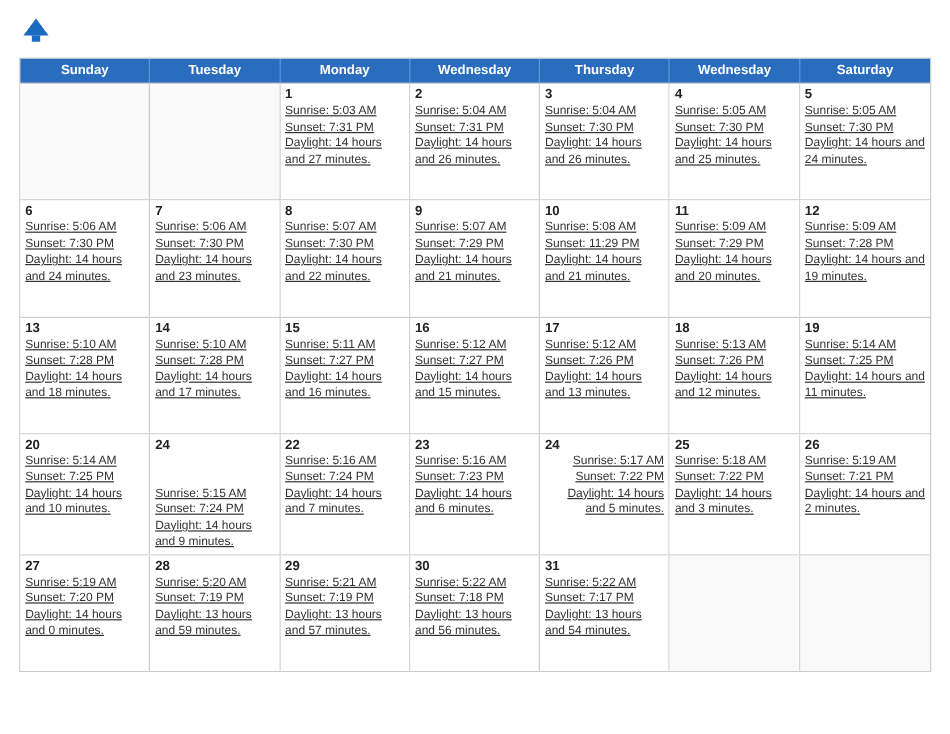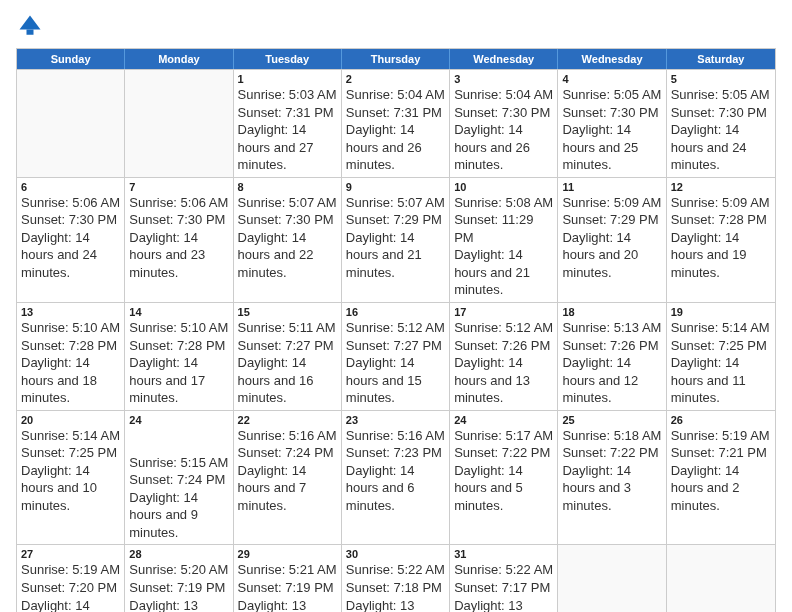--- a/index.html
+++ b/index.html
@@ -96,23 +96,24 @@
     }
     .cal-cell:last-child { border-right: none; }
     .cal-cell.empty { background: #f9f9f9; }
     .day-num {
       font-size: 11px;
       font-weight: bold;
       color: #222;
       margin-bottom: 1px;
     }
     .cell-text {
-      font-size: 13px;
+      font-size: 10px;
       color: #333;
       line-height: 1.35;
+      text-decoration: underline;
     }
   </style>
 </head>
 <body>
 
 <div class="page">
   <div class="header">
     <div class="logo">
       <svg class="logo-icon" viewBox="0 0 32 32">
         <polygon points="16,4 28,20 4,20" fill="#1a6bbf"></polygon>
@@ -125,24 +126,24 @@
     </div>
     <div class="title-block">
       <div class="month-title"></div>
       <div class="location"></div>
     </div>
   </div>
 
   <div class="calendar">
     <div class="cal-header" id="cal-header">
         <div class="cal-header-cell">Sunday</div>
+        <div class="cal-header-cell">Tuesday</div>
         <div class="cal-header-cell">Monday</div>
-        <div class="cal-header-cell">Tuesday</div>
+        <div class="cal-header-cell">Wednesday</div>
         <div class="cal-header-cell">Thursday</div>
-        <div class="cal-header-cell">Wednesday</div>
         <div class="cal-header-cell">Wednesday</div>
         <div class="cal-header-cell">Saturday</div>
       </div>
     <div class="cal-body" id="cal-body">
         <div class="cal-row">
           <div class="cal-cell empty"></div>
           <div class="cal-cell empty"></div>
           <div class="cal-cell">
             <div class="day-num">1</div>
             <div class="cell-text" style="white-space: pre-line;">Sunrise: 5:03 AM
@@ -282,21 +283,21 @@
 Daylight: 14 hours and 7 minutes.</div>
           </div>
           <div class="cal-cell">
             <div class="day-num">23</div>
             <div class="cell-text" style="white-space: pre-line;">Sunrise: 5:16 AM
 Sunset: 7:23 PM
 Daylight: 14 hours and 6 minutes.</div>
           </div>
           <div class="cal-cell">
             <div class="day-num">24</div>
-            <div class="cell-text" style="white-space: pre-line;">Sunrise: 5:17 AM
+            <div class="cell-text" style="white-space: pre-line; text-align: right;">Sunrise: 5:17 AM
 Sunset: 7:22 PM
 Daylight: 14 hours and 5 minutes.</div>
           </div>
           <div class="cal-cell">
             <div class="day-num">25</div>
             <div class="cell-text" style="white-space: pre-line;">Sunrise: 5:18 AM
 Sunset: 7:22 PM
 Daylight: 14 hours and 3 minutes.</div>
           </div>
           <div class="cal-cell">

